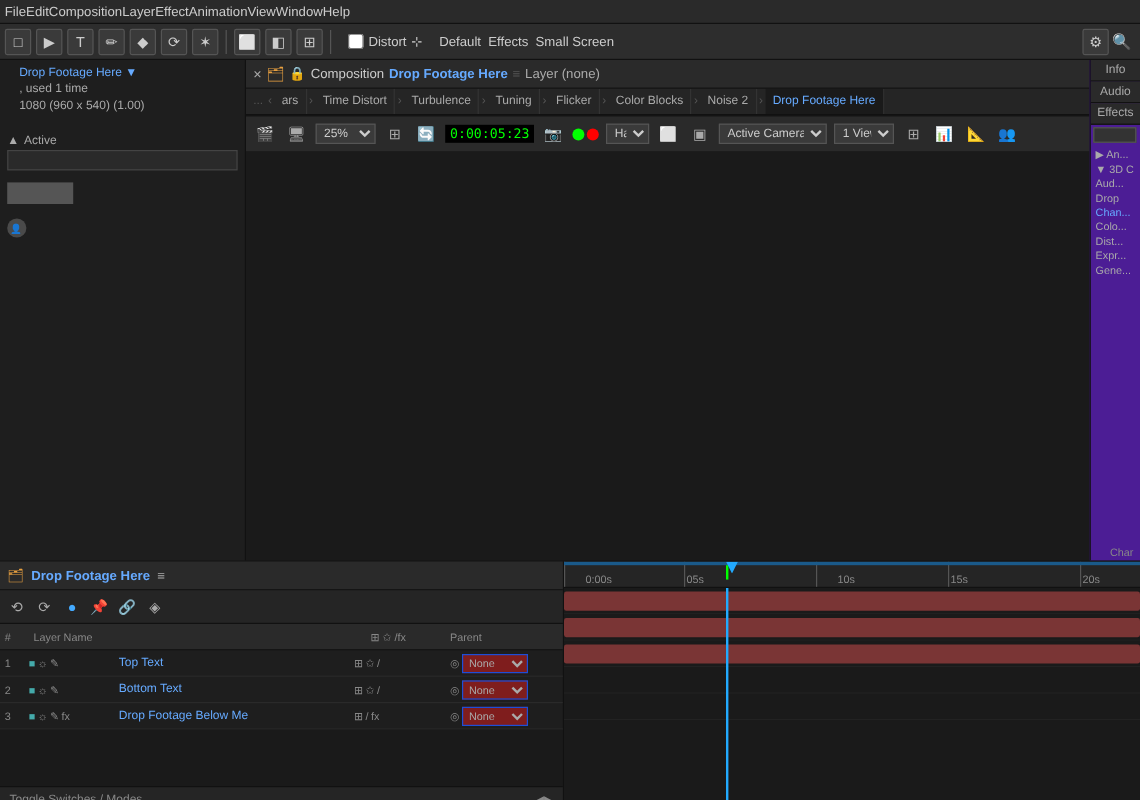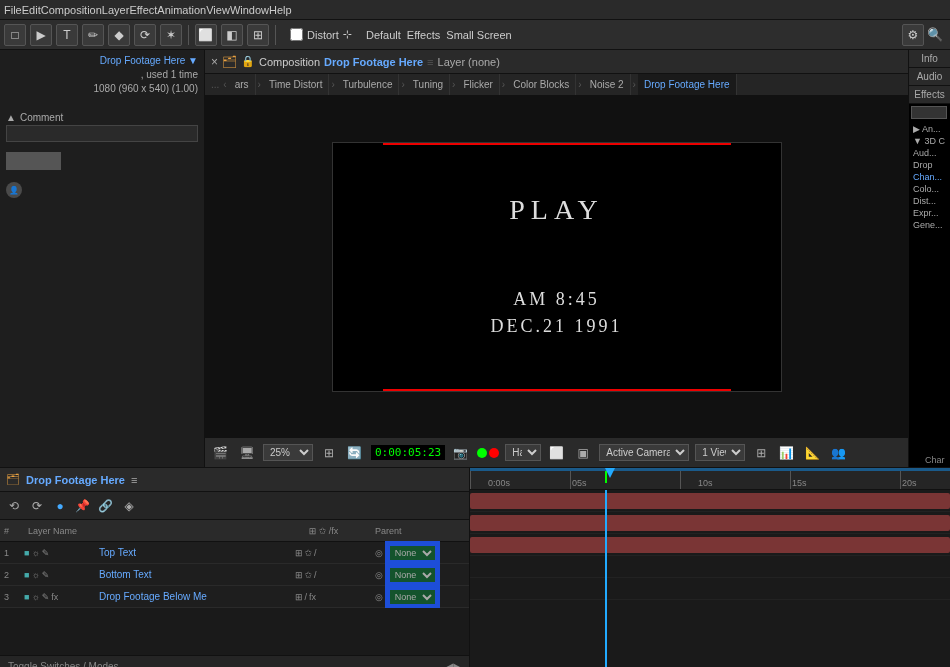--- a/index.html
+++ b/index.html
@@ -14,21 +14,21 @@
     .tool-btn { width: 22px; height: 22px; background: #3a3a3a; border: 1px solid #555; border-radius: 2px; display: flex; align-items: center; justify-content: center; cursor: pointer; color: #ccc; font-size: 12px; }
     .toolbar-sep { width: 1px; height: 20px; background: #555; margin: 0 2px; }
     .snapping-area { display: flex; align-items: center; gap: 4px; margin-left: 8px; color: #ccc; font-size: 11px; }
     .workspace-btns { display: flex; align-items: center; gap: 6px; margin-left: 10px; color: #ccc; font-size: 11px; }
     .search-area { margin-left: auto; display: flex; align-items: center; }
     .search-icon-btn { width: 22px; height: 22px; display: flex; align-items: center; justify-content: center; color: #aaa; font-size: 13px; }
 
     
     #left-panel { width: 205px; background: #1e1e1e; border-right: 1px solid #111; display: flex; flex-direction: column; }
     #left-panel-header { background: #2a2a2a; padding: 4px 6px; font-size: 11px; color: #aaa; border-bottom: 1px solid #111; }
-    #footage-info { padding: 4px 6px; font-size: 10px; color: #aaa; line-height: 1.4; text-align: right; }
+    #footage-info { padding: 4px 16px; font-size: 10px; color: #aaa; line-height: 1.4; }
     .comment-section { margin-top: 8px; padding: 4px 6px; }
     .comment-label { color: #aaa; font-size: 10px; display: flex; align-items: center; gap: 4px; }
     .comment-input { width: 100%; background: #2a2a2a; border: 1px solid #444; color: #ccc; font-size: 10px; padding: 2px 4px; margin-top: 2px; }
     .small-thumb { width: 55px; height: 18px; background: #555; margin-top: 6px; margin-left: 6px; }
     .panel-icon { width: 16px; height: 16px; background: #4a4a4a; border-radius: 50%; display: inline-flex; align-items: center; justify-content: center; font-size: 8px; color: #fff; }
 
     
     #center-area { flex: 1; display: flex; flex-direction: column; background: #1a1a1a; }
 
     
@@ -60,27 +60,27 @@
     .ctrl-btn { width: 20px; height: 20px; display: flex; align-items: center; justify-content: center; color: #aaa; cursor: pointer; font-size: 12px; }
     .zoom-select { background: #3a3a3a; border: 1px solid #555; color: #ccc; font-size: 10px; padding: 1px 2px; width: 50px; }
     .timecode { background: #000; color: #0f0; font-size: 11px; padding: 1px 4px; font-family: monospace; }
     .quality-select { background: #3a3a3a; border: 1px solid #555; color: #ccc; font-size: 10px; padding: 1px 2px; width: 36px; }
     .camera-select { background: #3a3a3a; border: 1px solid #555; color: #ccc; font-size: 10px; padding: 1px 2px; width: 90px; }
     .view-select { background: #3a3a3a; border: 1px solid #555; color: #ccc; font-size: 10px; padding: 1px 2px; width: 50px; }
     .color-dots { display: flex; align-items: center; gap: 2px; }
     .dot-green { width: 10px; height: 10px; border-radius: 50%; background: #0f0; }
     .dot-red { width: 10px; height: 10px; border-radius: 50%; background: #f00; }
     .tl-btn { width: 20px; height: 20px; display: flex; align-items: center; justify-content: center; color: #aaa; cursor: pointer; font-size: 12px; }
-    .none-select { background: #14532d; border: 5px solid #1d4ed8; color: #aaa; font-size: 9px; padding: 1px; width: 55px; }
+    .none-select { background: #7f1d1d; border: 1px solid #1d4ed8; color: #aaa; font-size: 9px; padding: 1px; width: 55px; }
 
     
     #left-panel { min-width: 205px; max-width: 205px; }
 
     
-    .right-panel-full { width: 40px; background: #000000; border-left: 1px solid #111; display: flex; flex-direction: column; font-size: 10px; }
+    .right-panel-full { width: 40px; background: #4c1d95; border-left: 1px solid #111; display: flex; flex-direction: column; font-size: 10px; }
     .rp-section-header { background: #2a2a2a; padding: 3px 4px; font-size: 10px; color: #aaa; border-bottom: 1px solid #111; text-align: center; }
 
     .effects-list-container { padding: 2px; overflow: hidden; }
     .eff-item { font-size: 9px; color: #aaa; padding: 1px 2px; white-space: nowrap; overflow: hidden; cursor: pointer; display: flex; align-items: center; }
 
     
     #timeline-bottom { height: 195px; display: flex; border-top: 1px solid #111; }
     #tl-left { width: 470px; background: #1e1e1e; border-right: 1px solid #111; display: flex; flex-direction: column; }
     #tl-right { flex: 1; background: #1a1a1a; position: relative; overflow: hidden; }
 
@@ -151,21 +151,21 @@
 
   <div id="left-panel">
     <div id="footage-info">
       <div style="color:#6af; font-size:10px;">Drop Footage Here ▼</div>
       <div>, used 1 time</div>
       <div>1080 (960 x 540) (1.00)</div>
     </div>
     <div class="comment-section">
       <div class="comment-label">
         <span>▲</span>
-        <span>Comment</span>
+        <span>Active</span>
       </div>
       <input class="comment-input" type="text" style="">
     </div>
     <div class="small-thumb"></div>
     <div style="margin-top: 8px; padding: 4px 6px; display:flex; align-items:center; gap:4px;">
       <div class="panel-icon">👤</div>
     </div>
   </div>
 
   <div id="center-area">
@@ -193,33 +193,20 @@
       <span class="tab-arrow">›</span>
       <div class="tab-item">Flicker</div>
       <span class="tab-arrow">›</span>
       <div class="tab-item">Color Blocks</div>
       <span class="tab-arrow">›</span>
       <div class="tab-item">Noise 2</div>
       <span class="tab-arrow">›</span>
       <div class="tab-item active">Drop Footage Here</div>
     </div>
 
-    <div id="preview">
-      <div id="preview-canvas">
-        <div class="red-line-top"></div>
-        <div class="preview-content">
-          <div class="play-text">PLAY</div>
-          <div class="time-text">
-            <div>AM 8:45</div>
-            <div>DEC.21 1991</div>
-          </div>
-        </div>
-        <div class="red-line-bottom"></div>
-      </div>
-    </div>
 
     <div id="preview-controls">
       <div class="ctrl-btn">🎬</div>
       <div class="ctrl-btn">🖥</div>
       <select class="zoom-select">
         <option>25%</option>
       </select>
       <div class="ctrl-btn">⊞</div>
       <div class="ctrl-btn">🔄</div>
       <div class="timecode">0:00:05:23</div>

